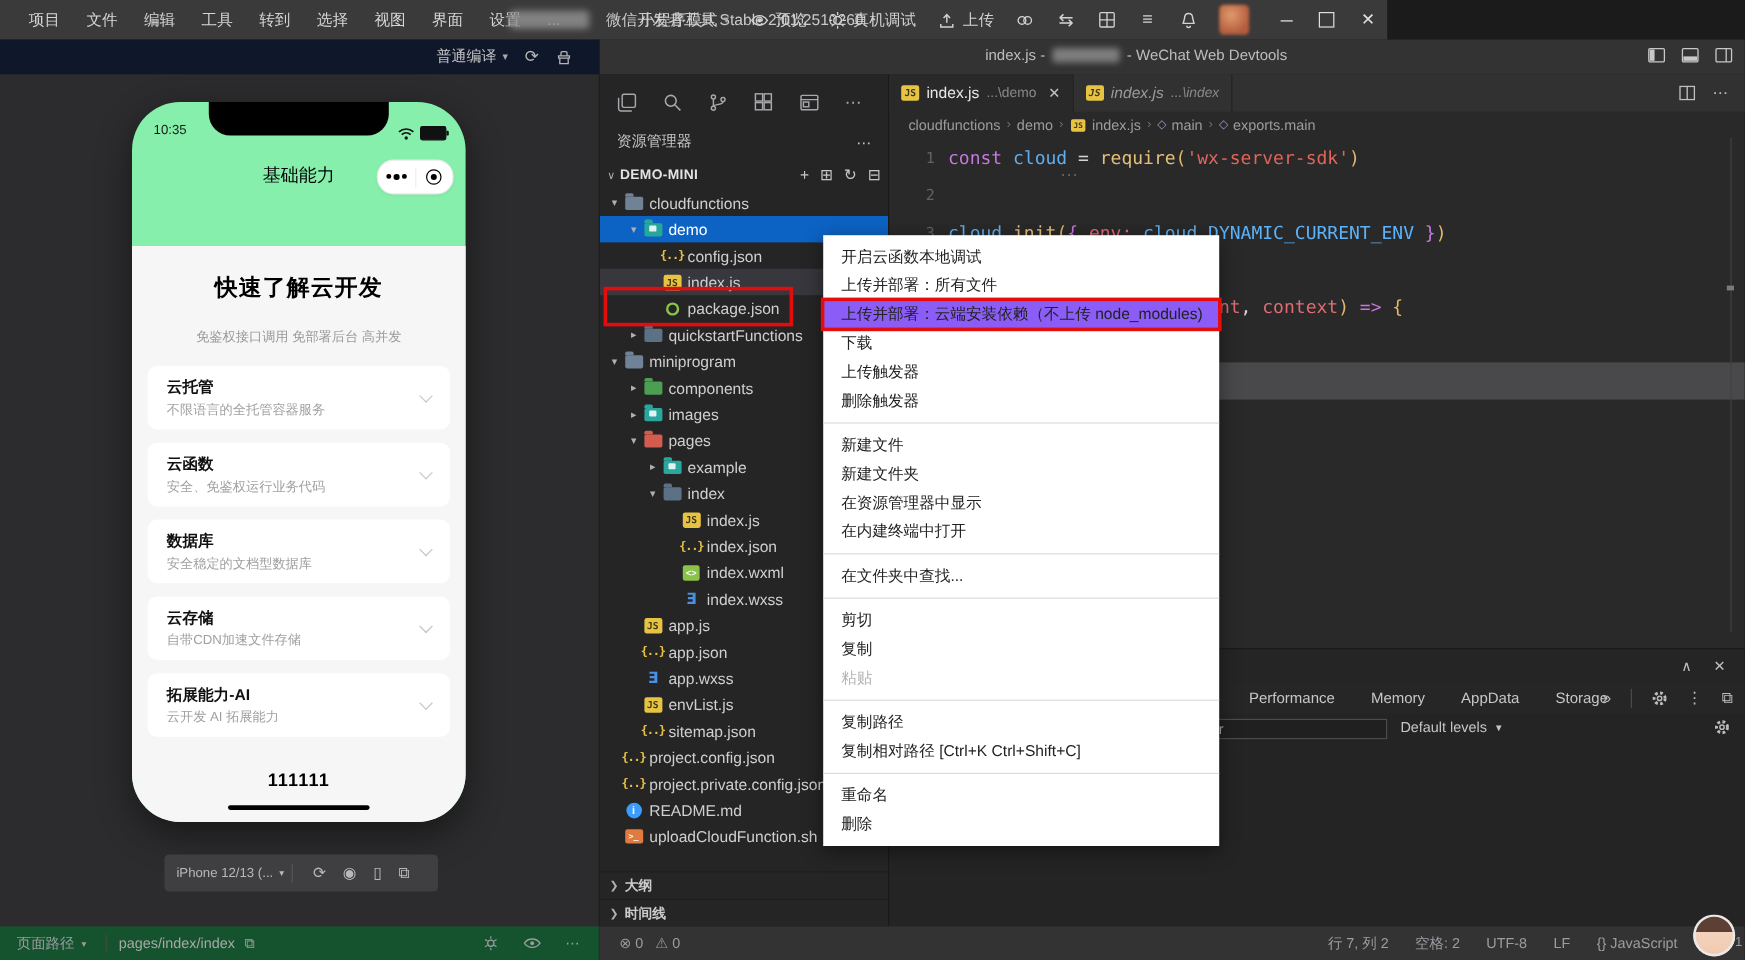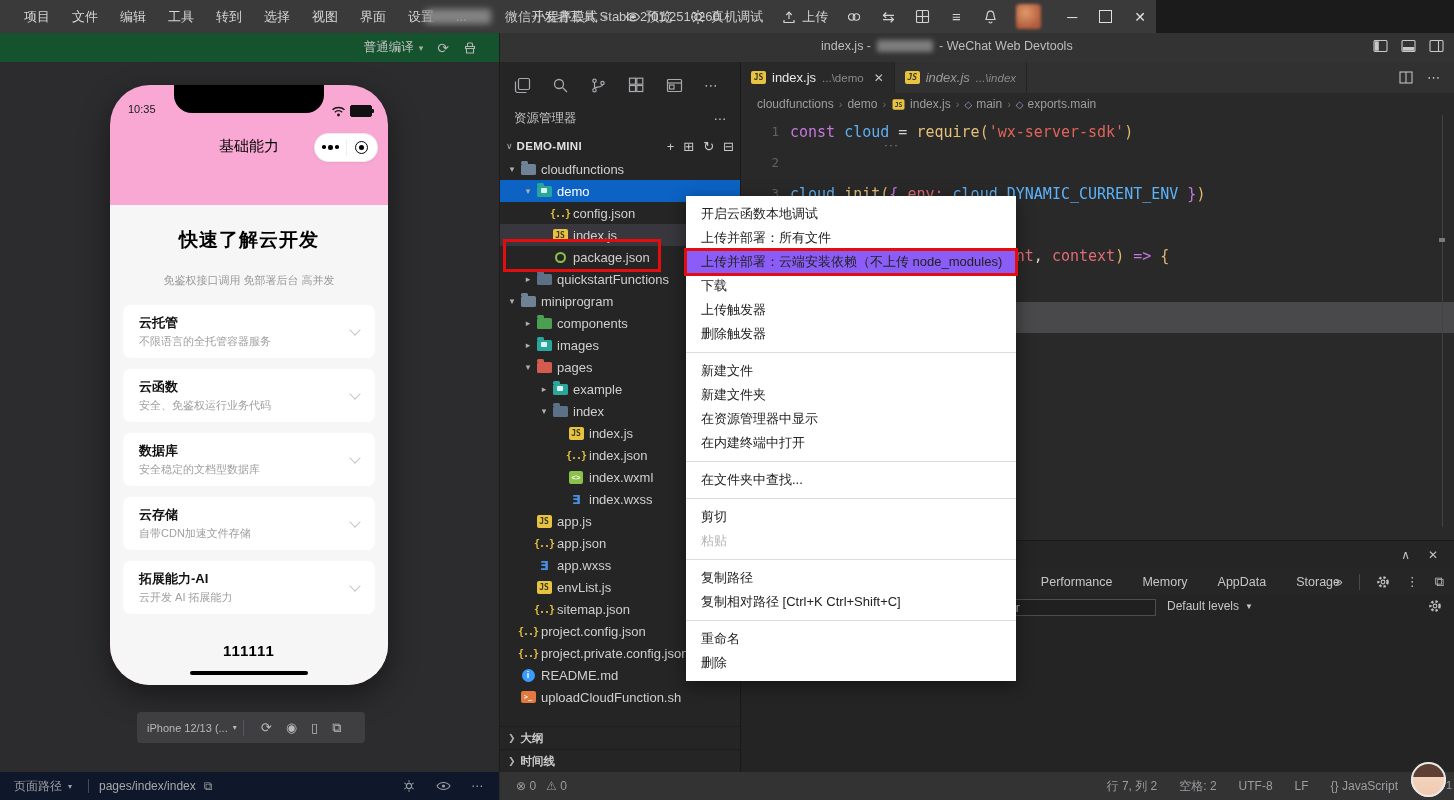--- a/index.html
+++ b/index.html
@@ -14,29 +14,29 @@
   .tb-apptitle{position:absolute;left:505px;top:8px;color:#c9c9c9;font-size:13px;white-space:nowrap;}
   .tb-right{position:absolute;right:0;top:0;height:33px;display:flex;align-items:center;gap:18px;padding-right:10px;color:#d2d2d2;}
   .tb-btn{display:flex;align-items:center;gap:5px;font-size:13px;white-space:nowrap;cursor:default;}
   .tb-caret{font-size:9px;color:#aaa;}
   .tb-ico{width:16px;height:16px;display:inline-flex;align-items:center;justify-content:center;}
   .tb-avatar{width:25px;height:25px;border-radius:4px;background:radial-gradient(circle at 40% 35%,#e09a6a,#b35c3e 70%);filter:blur(1.5px);}
   .win-ctl{display:flex;align-items:center;gap:22px;margin-left:8px;font-size:14px;color:#e0e0e0;}
   .win-max{width:11px;height:11px;border:1.5px solid #e0e0e0;}
   
   .subbar{position:absolute;left:0;top:33px;width:1454px;height:29px;background:#333;}
-  .subbar-left{position:absolute;left:0;top:0;width:500px;height:29px;background:#14532d;border-right:1px solid #1f1f1f;display:flex;align-items:center;justify-content:flex-end;gap:14px;padding-right:22px;box-sizing:border-box;color:#c2c2c2;}
+  .subbar-left{position:absolute;left:0;top:0;width:500px;height:29px;background:#0f172a;border-right:1px solid #1f1f1f;display:flex;align-items:center;justify-content:flex-end;gap:14px;padding-right:22px;box-sizing:border-box;color:#c2c2c2;}
   .compile{display:flex;align-items:center;gap:5px;font-size:12.5px;}
   .sub-ico{font-size:14px;color:#b5b5b5;}
   .subbar-title{position:absolute;left:821px;top:6px;display:flex;align-items:center;gap:6px;color:#bdbdbd;font-size:12.5px;white-space:nowrap;}
   .sub-blur{width:56px;height:12px;background:#7d7d7d;border-radius:2px;filter:blur(2.5px);}
   .layout-icos{position:absolute;right:10px;top:6px;display:flex;gap:13px;}
   
   .sim{position:absolute;left:0;top:62px;width:500px;height:710px;background:#2c2c2e;border-right:1px solid #1d1d1d;box-sizing:border-box;}
-  .phone{position:absolute;left:110px;top:23px;width:278px;height:600px;background:#f9a8d4;border-radius:40px;box-shadow:0 10px 30px rgba(0,0,0,.45);}
+  .phone{position:absolute;left:110px;top:23px;width:278px;height:600px;background:#86efac;border-radius:40px;box-shadow:0 10px 30px rgba(0,0,0,.45);}
   .notch{position:absolute;left:64px;top:0;width:150px;height:28px;background:#000;border-radius:0 0 18px 18px;}
   .ph-time{position:absolute;left:18px;top:18px;font-size:11px;color:#1a1a1a;}
   .ph-status{position:absolute;right:16px;top:20px;display:flex;align-items:center;gap:4px;}
   .batt{width:20px;height:10px;border:1px solid #111;border-radius:2px;position:relative;background:#111;}
   .batt:after{content:'';position:absolute;right:-3px;top:2.5px;width:2px;height:4px;background:#111;border-radius:0 1px 1px 0;}
   .ph-navtitle{position:absolute;left:0;top:52px;width:100%;text-align:center;font-size:15px;color:#000;}
   .capsule{position:absolute;right:10px;top:48px;width:62px;height:27px;border:1px solid #ececec;border-radius:14px;background:#fff;display:flex;align-items:center;box-shadow:0 1px 3px rgba(0,0,0,.06);}
   .cap-dots{flex:1;display:flex;justify-content:center;gap:2.5px;}
   .cap-dots i{width:3.5px;height:3.5px;border-radius:50%;background:#000;}
   .cap-dots i:nth-child(2){width:4.5px;height:4.5px;}
@@ -117,21 +117,21 @@
   .dt-more{color:#bdbdbd;font-size:13px;}
   .dt-icos{position:absolute;right:10px;display:flex;align-items:center;gap:16px;}
   .dt-div{width:1px;height:16px;background:#4a4a4a;}
   .dt-filter-row{position:absolute;left:0;top:54px;width:100%;height:26px;background:#242424;border-bottom:1px solid #3a3a3c;}
   .filter-input{position:absolute;left:245px;top:4px;width:170px;height:17px;background:#202020;border:1px solid #4d4d4d;color:#aaa;font-size:12px;padding:0 6px;box-sizing:border-box;display:flex;align-items:center;}
   .levels{position:absolute;left:426px;top:4px;font-size:12px;color:#c6c6c6;display:flex;align-items:center;gap:6px;}
   .dt-gear2{position:absolute;right:12px;top:4px;color:#bdbdbd;}
   .p-content{position:absolute;left:0;top:80px;width:100%;height:152px;background:#242424;}
   
   .statusbar{position:absolute;left:0;top:772px;width:1454px;height:28px;background:#333;display:flex;align-items:center;color:#9a9da1;font-size:12px;}
-  .sb-left{width:500px;height:100%;display:flex;align-items:center;padding-left:14px;box-sizing:border-box;border-right:1px solid #2a2a2a;background:#0f172a;}
+  .sb-left{width:500px;height:100%;display:flex;align-items:center;padding-left:14px;box-sizing:border-box;border-right:1px solid #2a2a2a;background:#14532d;}
   .sb-left .caret{font-size:8px;margin:0 8px 0 5px;}
   .sb-div{width:1px;height:14px;background:#4a4a4a;margin:0 10px;}
   .sb-path{color:#a8a8a8;}
   .sb-copy{margin-left:8px;font-size:12px;}
   .sb-licos{margin-left:auto;display:flex;gap:20px;padding-right:16px;align-items:center;}
   .sb-probs{display:flex;gap:10px;margin-left:16px;align-items:center;}
   .sb-right{margin-left:auto;display:flex;align-items:center;gap:22px;padding-right:56px;white-space:nowrap;}
   .sb-avatar{position:absolute;right:8px;top:-10px;width:35px;height:35px;border-radius:50%;background:linear-gradient(180deg,#5d4033 0%,#5d4033 42%,#f3d3bd 42%,#f0c9ae 100%);box-shadow:0 0 0 2px #e9e9e9 inset;}
   .sb-one{position:absolute;right:2px;top:7px;color:#9a9a9a;font-size:11px;}
   
@@ -798,20 +798,21 @@
       <div class="ctx-item">删除触发器</div>
       <div class="ctx-sep"></div>
       <div class="ctx-item">新建文件</div>
       <div class="ctx-item">新建文件夹</div>
       <div class="ctx-item">在资源管理器中显示</div>
       <div class="ctx-item">在内建终端中打开</div>
       <div class="ctx-sep"></div>
       <div class="ctx-item">在文件夹中查找...</div>
       <div class="ctx-sep"></div>
       <div class="ctx-item">剪切</div>
+      <div class="ctx-item">复制</div>
       <div class="ctx-item disabled">粘贴</div>
       <div class="ctx-sep"></div>
       <div class="ctx-item">复制路径</div>
       <div class="ctx-item">复制相对路径 [Ctrl+K Ctrl+Shift+C]</div>
       <div class="ctx-sep"></div>
       <div class="ctx-item">重命名</div>
       <div class="ctx-item">删除</div>
     </div>
 
   <div class="redbox-demo"></div>

